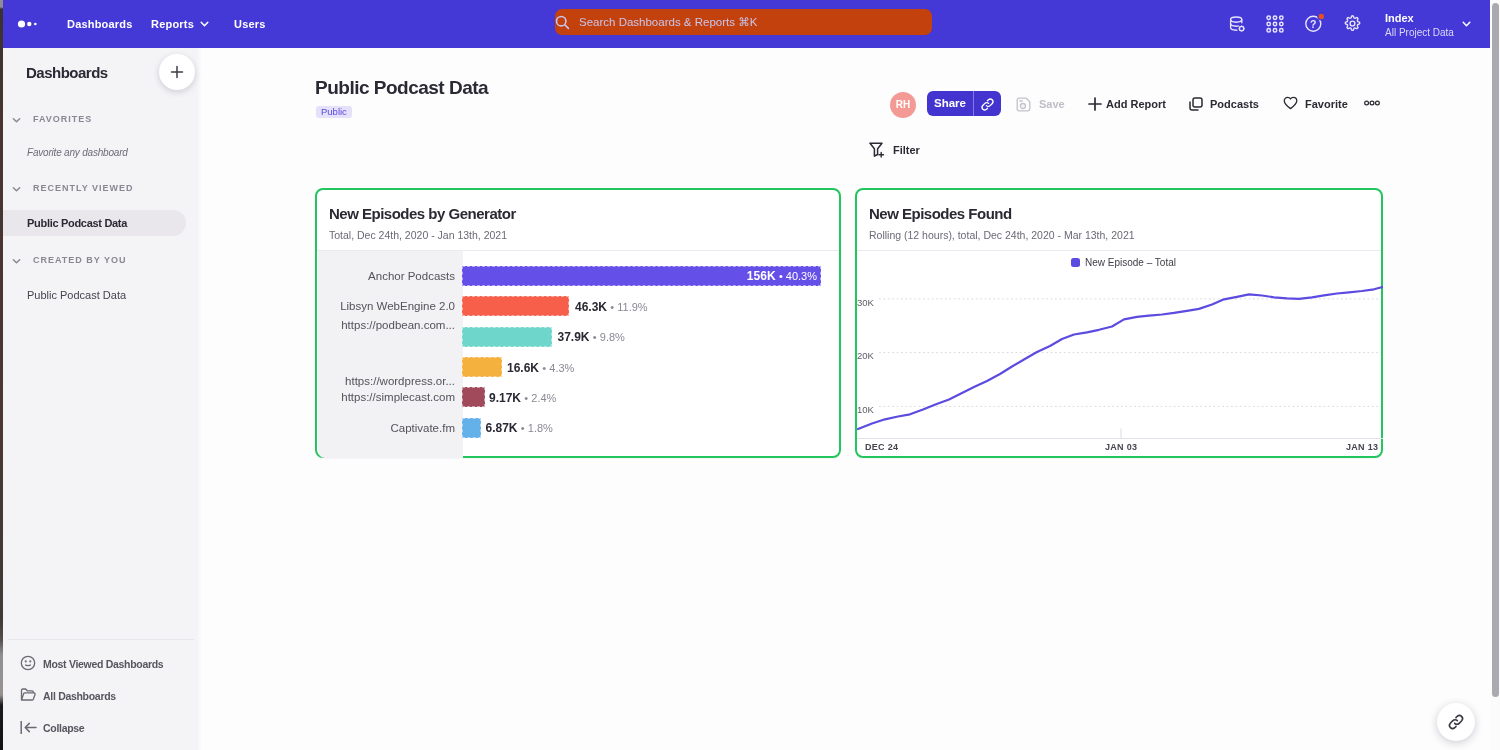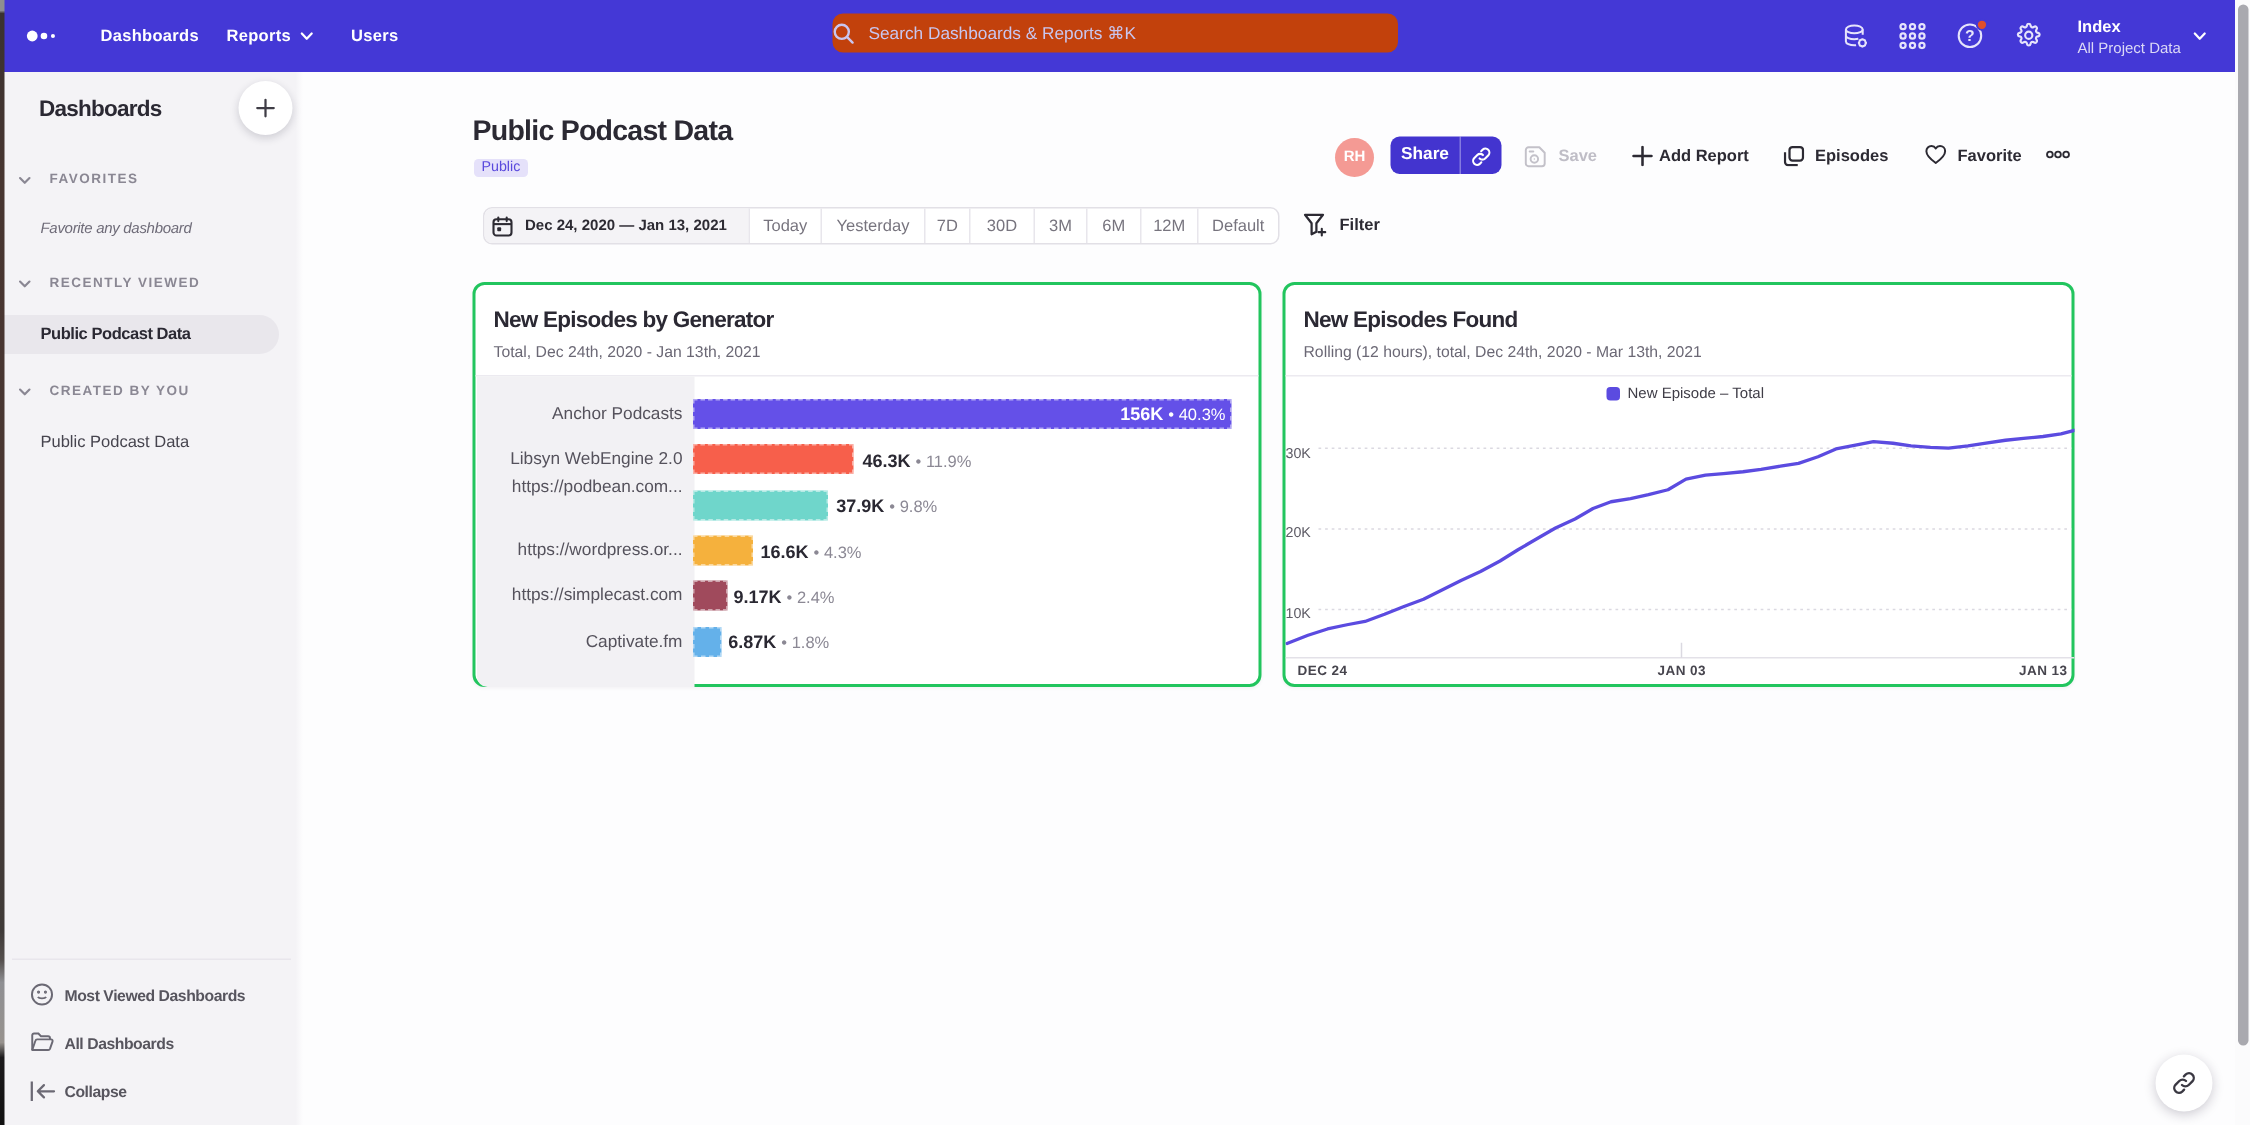--- a/index.html
+++ b/index.html
@@ -188,50 +188,31 @@
   </svg>
   <div class="hbtn" style="left:1039px;top:97px;color:#bfbdc6">Save</div>
   <svg class="abs" style="left:1088px;top:97px" width="14" height="14" viewBox="0 0 14 14">
     <path d="M7 1 V13 M1 7 H13" stroke="#2c2a33" stroke-width="1.7" stroke-linecap="round"></path>
   </svg>
   <div class="hbtn" style="left:1106px;top:97px">Add Report</div>
   <svg class="abs" style="left:1189px;top:97px" width="14" height="14" viewBox="0 0 14 14" fill="none" stroke="#2c2a33" stroke-width="1.5">
     <rect x="4" y="1" width="9" height="9" rx="2"></rect>
     <path d="M9.5 13 H3 C1.9 13 1 12.1 1 11 V4.5"></path>
   </svg>
-  <div class="hbtn" style="left:1210px;top:97px">Episodes</div>
+  <div class="hbtn" style="left:1210px;top:97px">Podcasts</div>
   <svg class="abs" style="left:1283px;top:96px" width="15" height="14" viewBox="0 0 24 22" fill="none" stroke="#2c2a33" stroke-width="2.1">
     <path d="M12 20 C5 15 2 11.5 2 7.5 C2 4.4 4.4 2 7.5 2 C9.4 2 11.1 3 12 4.5 C12.9 3 14.6 2 16.5 2 C19.6 2 22 4.4 22 7.5 C22 11.5 19 15 12 20 Z" stroke-linejoin="round"></path>
   </svg>
   <div class="hbtn" style="left:1305px;top:97px">Favorite</div>
   <svg class="abs" style="left:1364px;top:100px" width="16" height="6" viewBox="0 0 16 6">
     <circle cx="2.6" cy="3" r="1.9" fill="none" stroke="#2c2a33" stroke-width="1.25"></circle>
       <circle cx="8" cy="3" r="1.9" fill="none" stroke="#2c2a33" stroke-width="1.25"></circle>
       <circle cx="13.4" cy="3" r="1.9" fill="none" stroke="#2c2a33" stroke-width="1.25"></circle>
   </svg>
 
-  <div class="abs" id="datebar">
-    <div class="seg" style="width:176px">
-      <svg style="margin-right:8px" width="14" height="14" viewBox="0 0 14 14" fill="none" stroke="#2d2b33" stroke-width="1.4">
-        <rect x="1" y="2.2" width="12" height="10.8" rx="2"></rect>
-        <path d="M1 5.4 H13"></path>
-        <path d="M4.2 1 V3.4 M9.8 1 V3.4" stroke-linecap="round"></path>
-        <rect x="3.5" y="7.5" width="2.6" height="2.6" rx="0.6" fill="#2d2b33" stroke="none"></rect>
-      </svg>
-      Dec 24, 2020 — Jan 13, 2021
-    </div>
-    <div class="seg" style="width:48px">Today</div>
-    <div class="seg" style="width:69px">Yesterday</div>
-    <div class="seg" style="width:30px">7D</div>
-    <div class="seg" style="width:43px">30D</div>
-    <div class="seg" style="width:35px">3M</div>
-    <div class="seg" style="width:36px">6M</div>
-    <div class="seg" style="width:38px">12M</div>
-    <div class="seg" style="width:54px">Default</div>
-  </div>
   <svg class="abs" style="left:869px;top:142px" width="17" height="16" viewBox="0 0 17 16" fill="none" stroke="#2c2a33" stroke-width="1.5">
     <path d="M1 1.2 H13 L8.6 6.8 V12.5 L5.4 14.2 V6.8 Z" stroke-linejoin="round"></path>
     <path d="M12.2 10.5 V15 M10 12.75 H14.5" stroke-width="1.4" stroke-linecap="round"></path>
   </svg>
   <div class="hbtn" style="left:893px;top:143px">Filter</div>
 
   <div class="card" style="left:315px;width:526px">
     <div class="ctitle">New Episodes by Generator</div>
     <div class="csub">Total, Dec 24th, 2020 - Jan 13th, 2021</div>
     <div class="cdivider"></div>
@@ -243,21 +224,21 @@
   <div class="abs" style="right:683px;top:269.5px;font-size:12px;font-weight:700;color:#fff;line-height:13px;white-space:nowrap">156K <span style="font-weight:400;font-size:11px">• 40.3%</span></div>
 
   <div class="rowlabel" style="left:315px;top:300.1px;width:140px">Libsyn WebEngine 2.0</div>
   <div class="bar" style="left:462px;top:296.1px;width:107px;background:#f75f4b"></div>
   <div class="barval" style="left:575px;top:299.6px">46.3K <span class="pct">• 11.9%</span></div>
 
   <div class="rowlabel" style="left:315px;top:319px;width:140px">https://podbean.com...</div>
   <div class="bar" style="left:462px;top:326.5px;width:89.5px;background:#6fd6cb"></div>
   <div class="barval" style="left:557.5px;top:330px">37.9K <span class="pct">• 9.8%</span></div>
 
-  <div class="rowlabel" style="left:315px;top:361px;width:140px">https://wordpress.or...</div>
+  <div class="rowlabel" style="left:315px;top:375px;width:140px">https://wordpress.or...</div>
   <div class="bar" style="left:462px;top:357px;width:40px;background:#f5b13d"></div>
   <div class="barval" style="left:507px;top:360.5px">16.6K <span class="pct">• 4.3%</span></div>
 
   <div class="rowlabel" style="left:315px;top:391.4px;width:140px">https://simplecast.com</div>
   <div class="bar" style="left:462px;top:387.4px;width:23px;background:#a04a5c"></div>
   <div class="barval" style="left:489px;top:391px">9.17K <span class="pct">• 2.4%</span></div>
 
   <div class="rowlabel" style="left:315px;top:421.9px;width:140px">Captivate.fm</div>
   <div class="bar" style="left:462px;top:417.9px;width:19px;background:#64b1ea"></div>
   <div class="barval" style="left:485.5px;top:421.4px">6.87K <span class="pct">• 1.8%</span></div>

